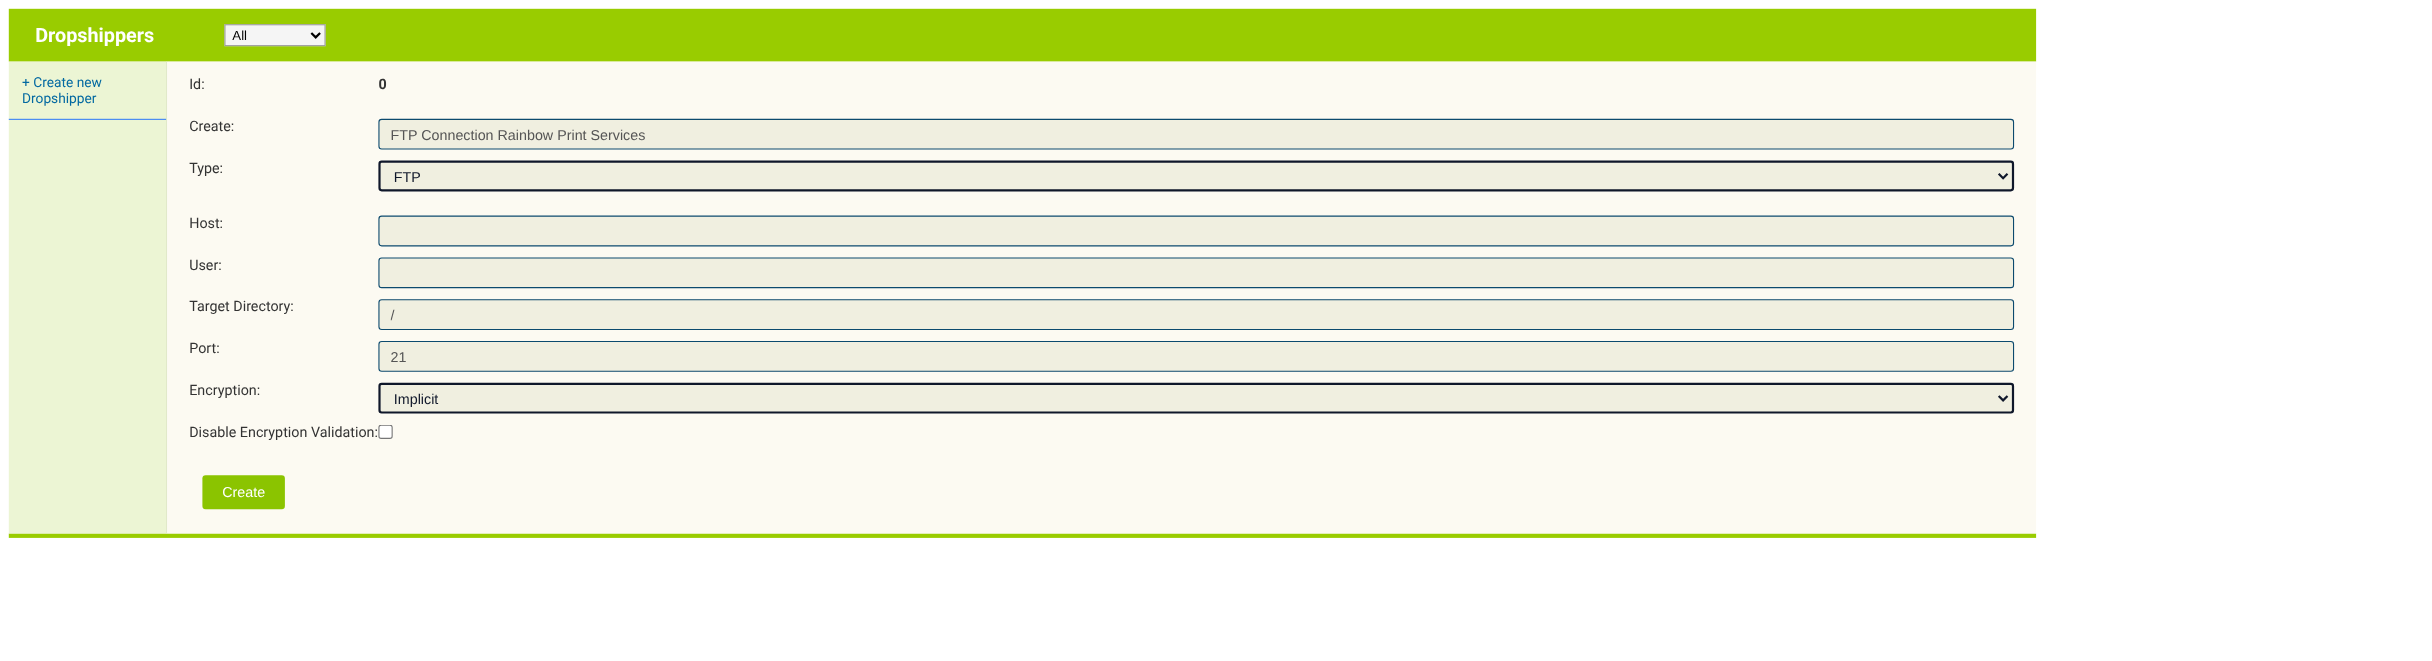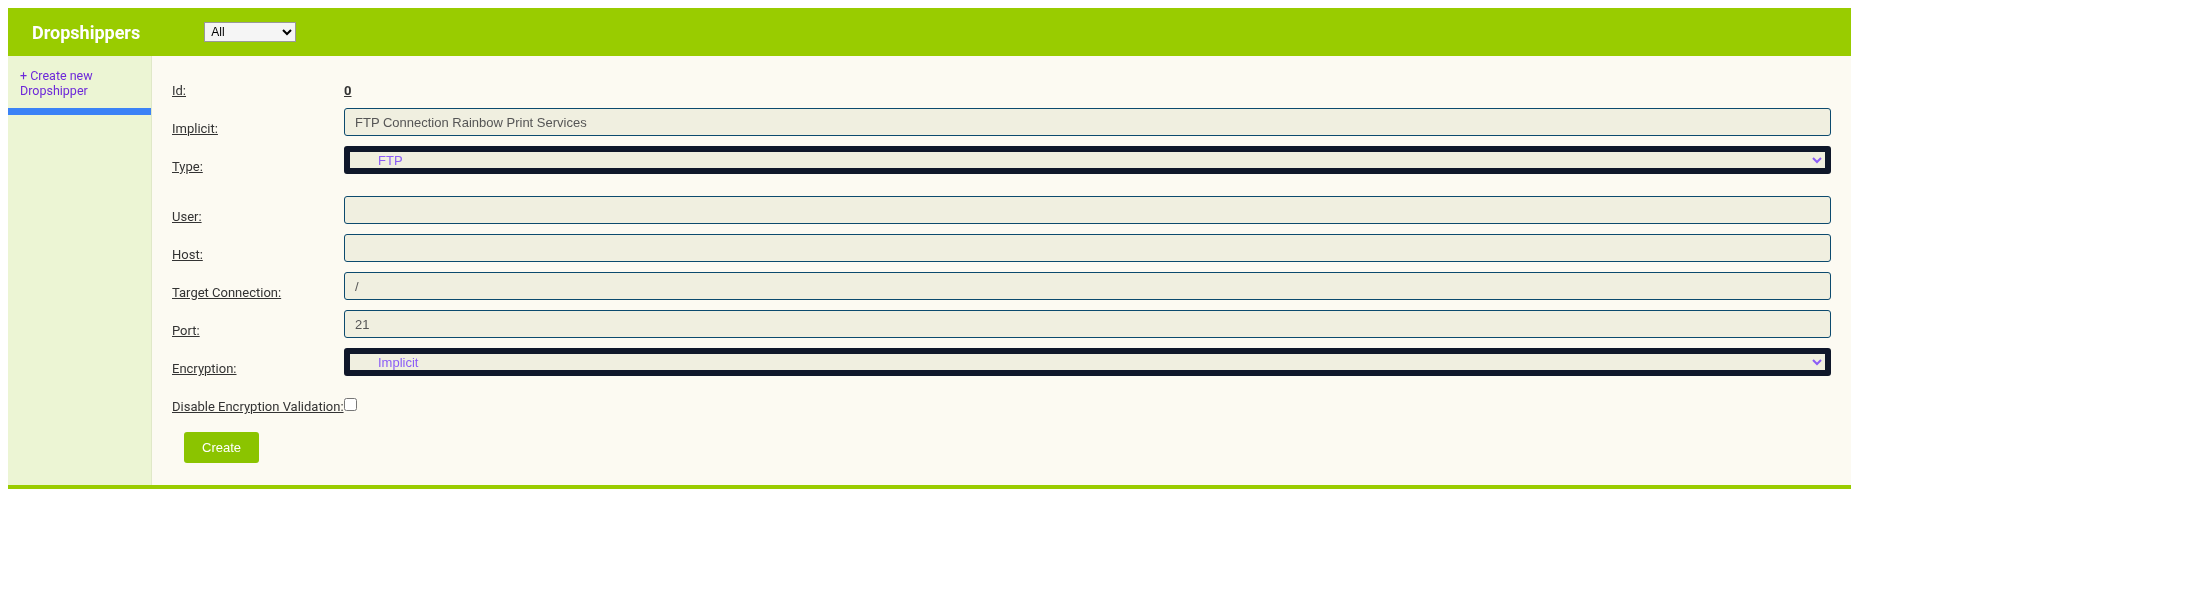--- a/index.html
+++ b/index.html
@@ -36,37 +36,36 @@
     .sidebar {
       width: 144px;
       background: #ecf5d4;
       border-right: 1px solid #e0e8c8;
       min-height: 370px;
       flex: 0 0 144px;
     }
     .sidebar-item {
       display: block;
       padding: 12px 10px 10px 12px;
-      color: #6d28d9;
+      color: #0369a1;
       font-size: 12.5px;
       text-decoration: none;
-      border-bottom: 7px solid #3b82f6;
+      border-bottom: 1px solid #3b82f6;
       cursor: pointer;
     }
     .main {
       flex: 1;
       background: #fcfaf2;
       padding: 14px 20px 22px 20px;
     }
     .form-row {
       display: flex;
-      align-items: flex-end;
+      align-items: flex-start;
       margin-bottom: 10px;
       min-height: 28px;
-      text-decoration: underline;
     }
     .form-label {
       width: 172px;
       flex: 0 0 172px;
       font-size: 13px;
       color: #333;
     }
     .form-value { flex: 1; }
     .static-val { font-weight: 700; font-size: 13px; }
     input[type="text"], input[type="password"] {
@@ -76,25 +75,25 @@
       border: 1px solid #0c4a6e;
       border-radius: 3px;
       padding: 0 10px;
       font-size: 13px;
       color: #555;
     }
     select.form-select {
       width: 100%;
       height: 28px;
       background: #f0efe0;
-      border: 6px solid #0f172a;
+      border: 2px solid #0f172a;
       border-radius: 3px;
-      padding: 0 24px;
-      font-size: 13px;
-      color: #8b5cf6;
+      padding: 0 8px;
+      font-size: 13px;
+      color: #0f172a;
     }
     .gap-row { height: 12px; }
     input[type="checkbox"] {
       width: 13px;
       height: 13px;
       accent-color: #fff;
       background: #fff;
     }
     .btn-row {
       margin-top: 18px;
@@ -132,54 +131,54 @@
     </div>
 
     <div class="main">
 
       <div class="form-row">
         <div class="form-label">Id:</div>
         <div class="form-value static-val">0</div>
       </div>
 
       <div class="form-row">
-        <div class="form-label">Implicit:</div>
+        <div class="form-label">Create:</div>
         <div class="form-value">
           <input type="text" value="FTP Connection Rainbow Print Services" style="">
         </div>
       </div>
 
       <div class="form-row">
         <div class="form-label">Type:</div>
         <div class="form-value">
           <select class="form-select">
             <option>FTP</option>
           </select>
         </div>
       </div>
 
       <div class="gap-row"></div>
 
       <div class="form-row">
+        <div class="form-label">Host:</div>
+        <div class="form-value">
+          <input type="text" value="" style="">
+        </div>
+      </div>
+
+      <div class="form-row">
         <div class="form-label">User:</div>
         <div class="form-value">
           <input type="text" value="" style="">
         </div>
       </div>
 
-      <div class="form-row">
-        <div class="form-label">Host:</div>
-        <div class="form-value">
-          <input type="text" value="" style="">
-        </div>
-      </div>
-
-
-      <div class="form-row">
-        <div class="form-label">Target Connection:</div>
+
+      <div class="form-row">
+        <div class="form-label">Target Directory:</div>
         <div class="form-value">
           <input type="text" value="/" style="">
         </div>
       </div>
 
       <div class="form-row">
         <div class="form-label">Port:</div>
         <div class="form-value">
           <input type="text" value="21" style="">
         </div>

